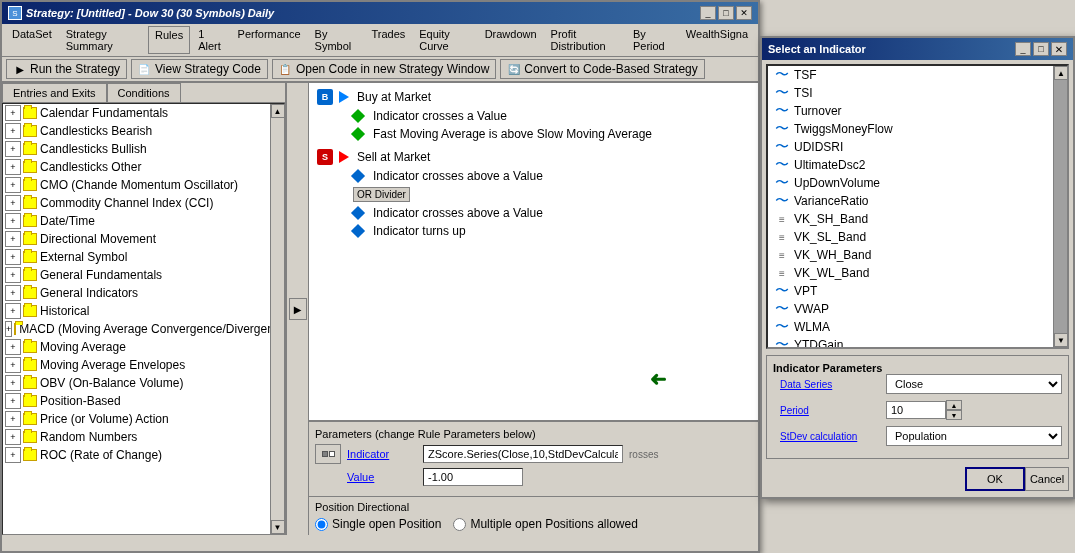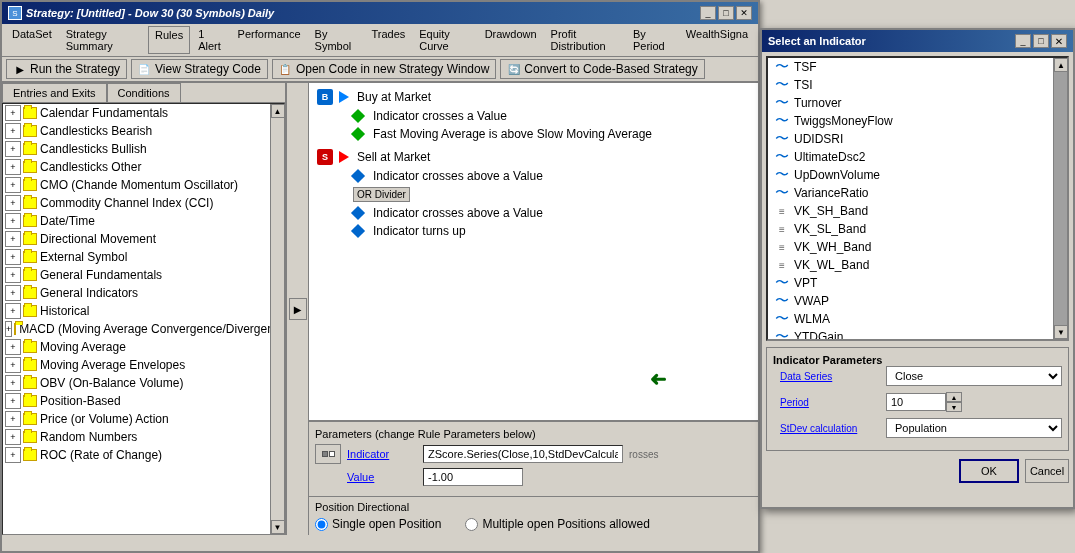--- a/index.html
+++ b/index.html
@@ -162,27 +162,27 @@
       background: white;
     }
     .params-btn { width: 26px; height: 20px; background: #d4d0c8; border: 1px solid #808080; display: flex; align-items: center; justify-content: center; cursor: pointer; font-size: 9px; }
     .params-text { font-size: 10px; color: #666; }
 
     .position-mgmt {
       background: #d4d0c8;
       border-top: 1px solid #808080;
       padding: 4px 6px;
     }
-    .position-row { display: flex; align-items: center; gap: 24px; font-size: 11px; }
+    .position-row { display: flex; align-items: center; gap: 12px; font-size: 11px; }
     .radio-group { display: flex; align-items: center; gap: 4px; }
 
     
     .dialog {
       position: absolute;
-      top: 28px;
+      top: 36px;
       left: 760px;
       width: 315px;
       background: #d4d0c8;
       border: 2px solid #808080;
       box-shadow: 3px 3px 8px rgba(0,0,0,0.5);
     }
     .dialog-title {
       background: linear-gradient(to right, #0a246a, #3a6ea5);
       color: white;
       padding: 3px 6px;
@@ -248,22 +248,21 @@
       font-size: 11px;
       background: white;
     }
     .spin-wrapper { display: flex; align-items: center; }
     .spin-btns { display: flex; flex-direction: column; }
     .spin-btn { width: 16px; height: 10px; background: #d4d0c8; border: 1px solid #808080; display: flex; align-items: center; justify-content: center; cursor: pointer; font-size: 7px; line-height: 1; }
 
     .dialog-footer {
       display: flex;
       justify-content: flex-end;
-      gap: 6px;
-      padding: 4px 4px 24px;
+      padding: 4px 4px 6px;
     }
     .dialog-ok-btn {
       width: 60px;
       height: 24px;
       background: #d4d0c8;
       border: 2px solid #000080;
       cursor: pointer;
       font-size: 11px;
       display: flex;
       align-items: center;

